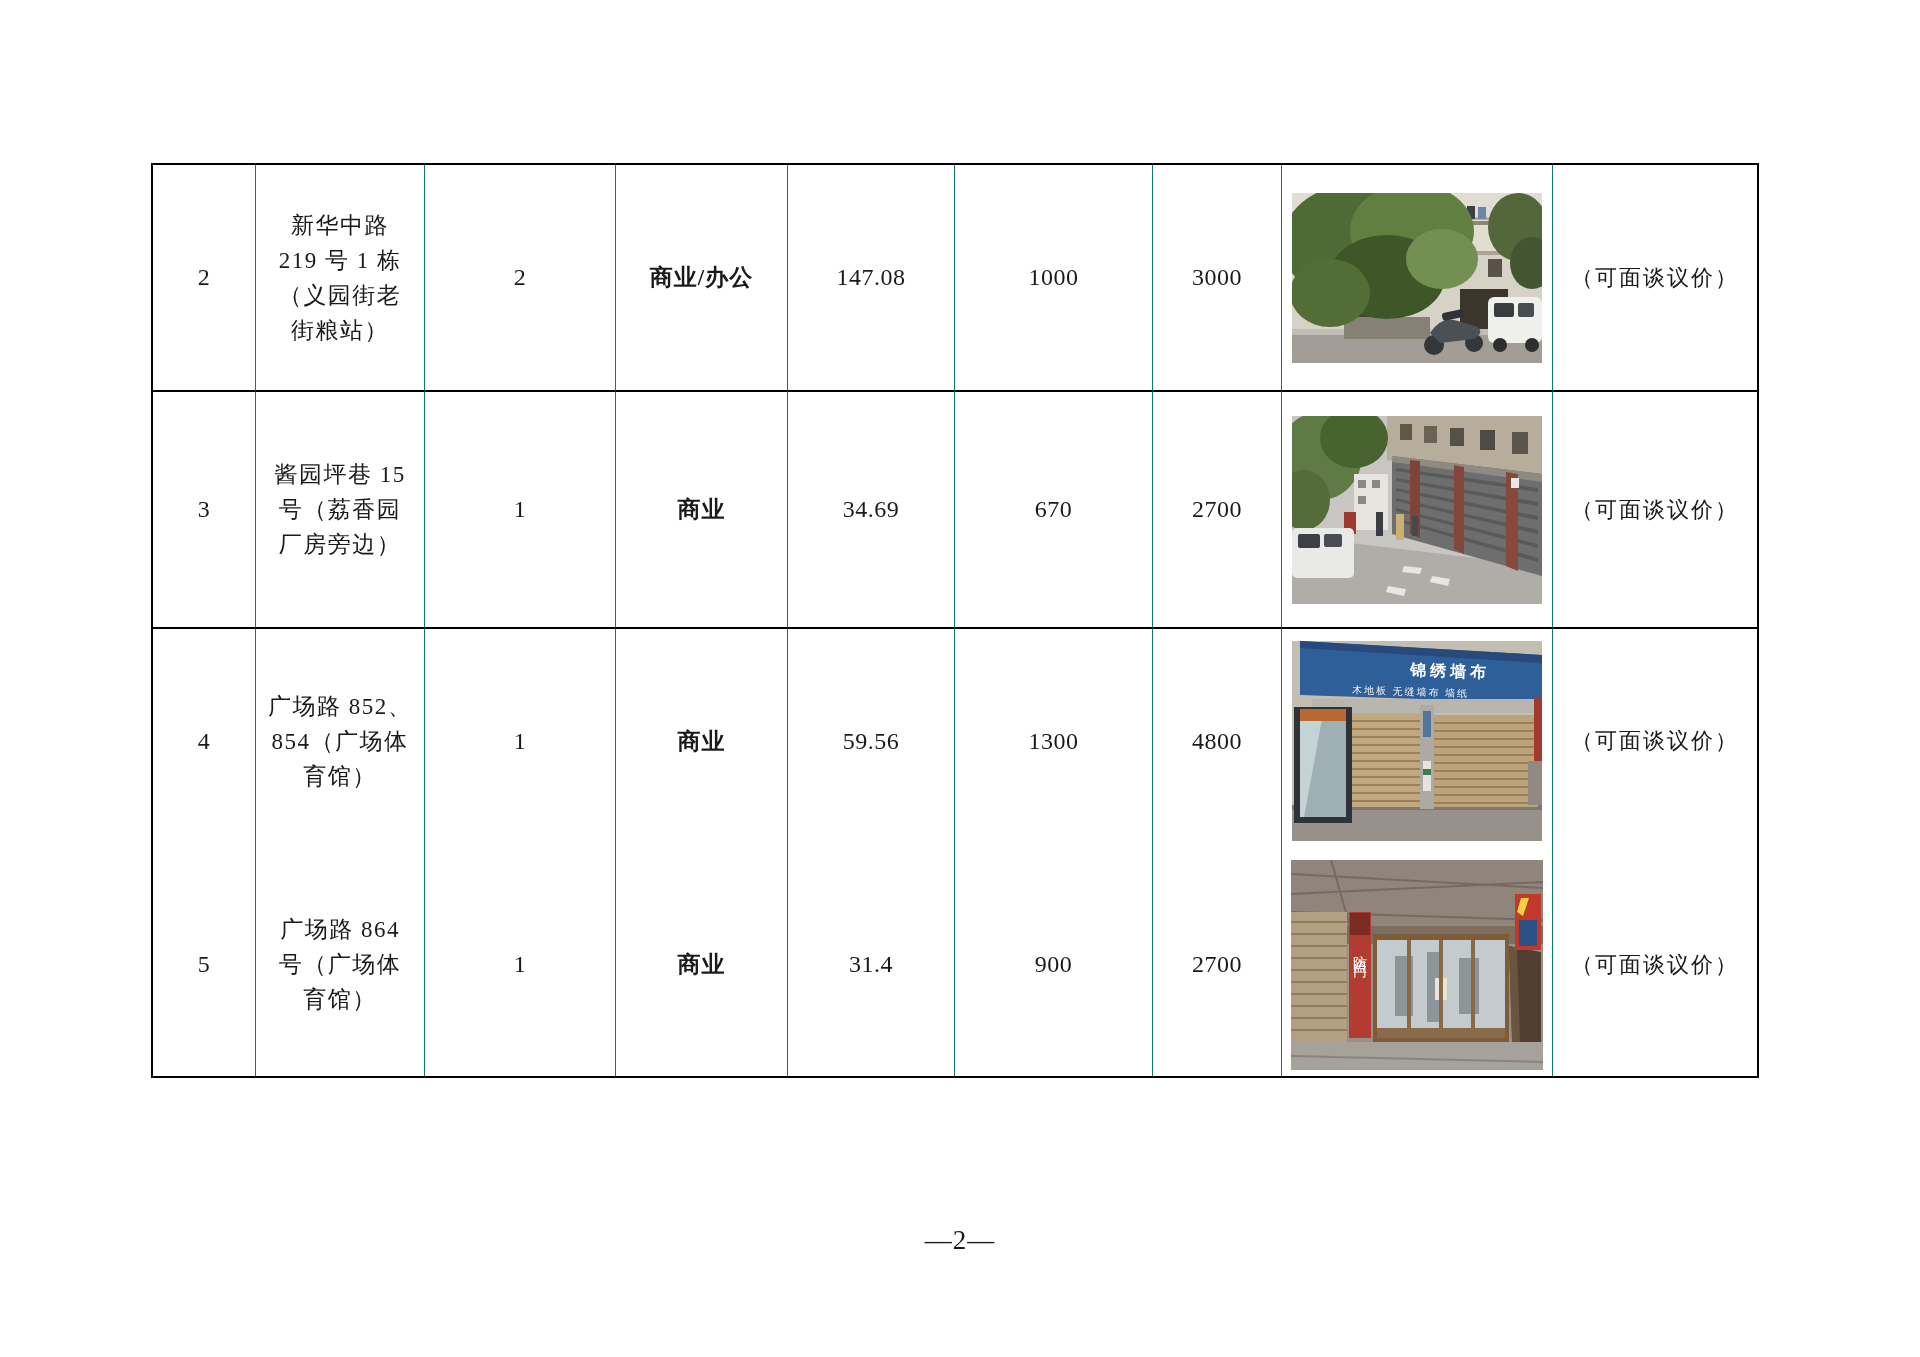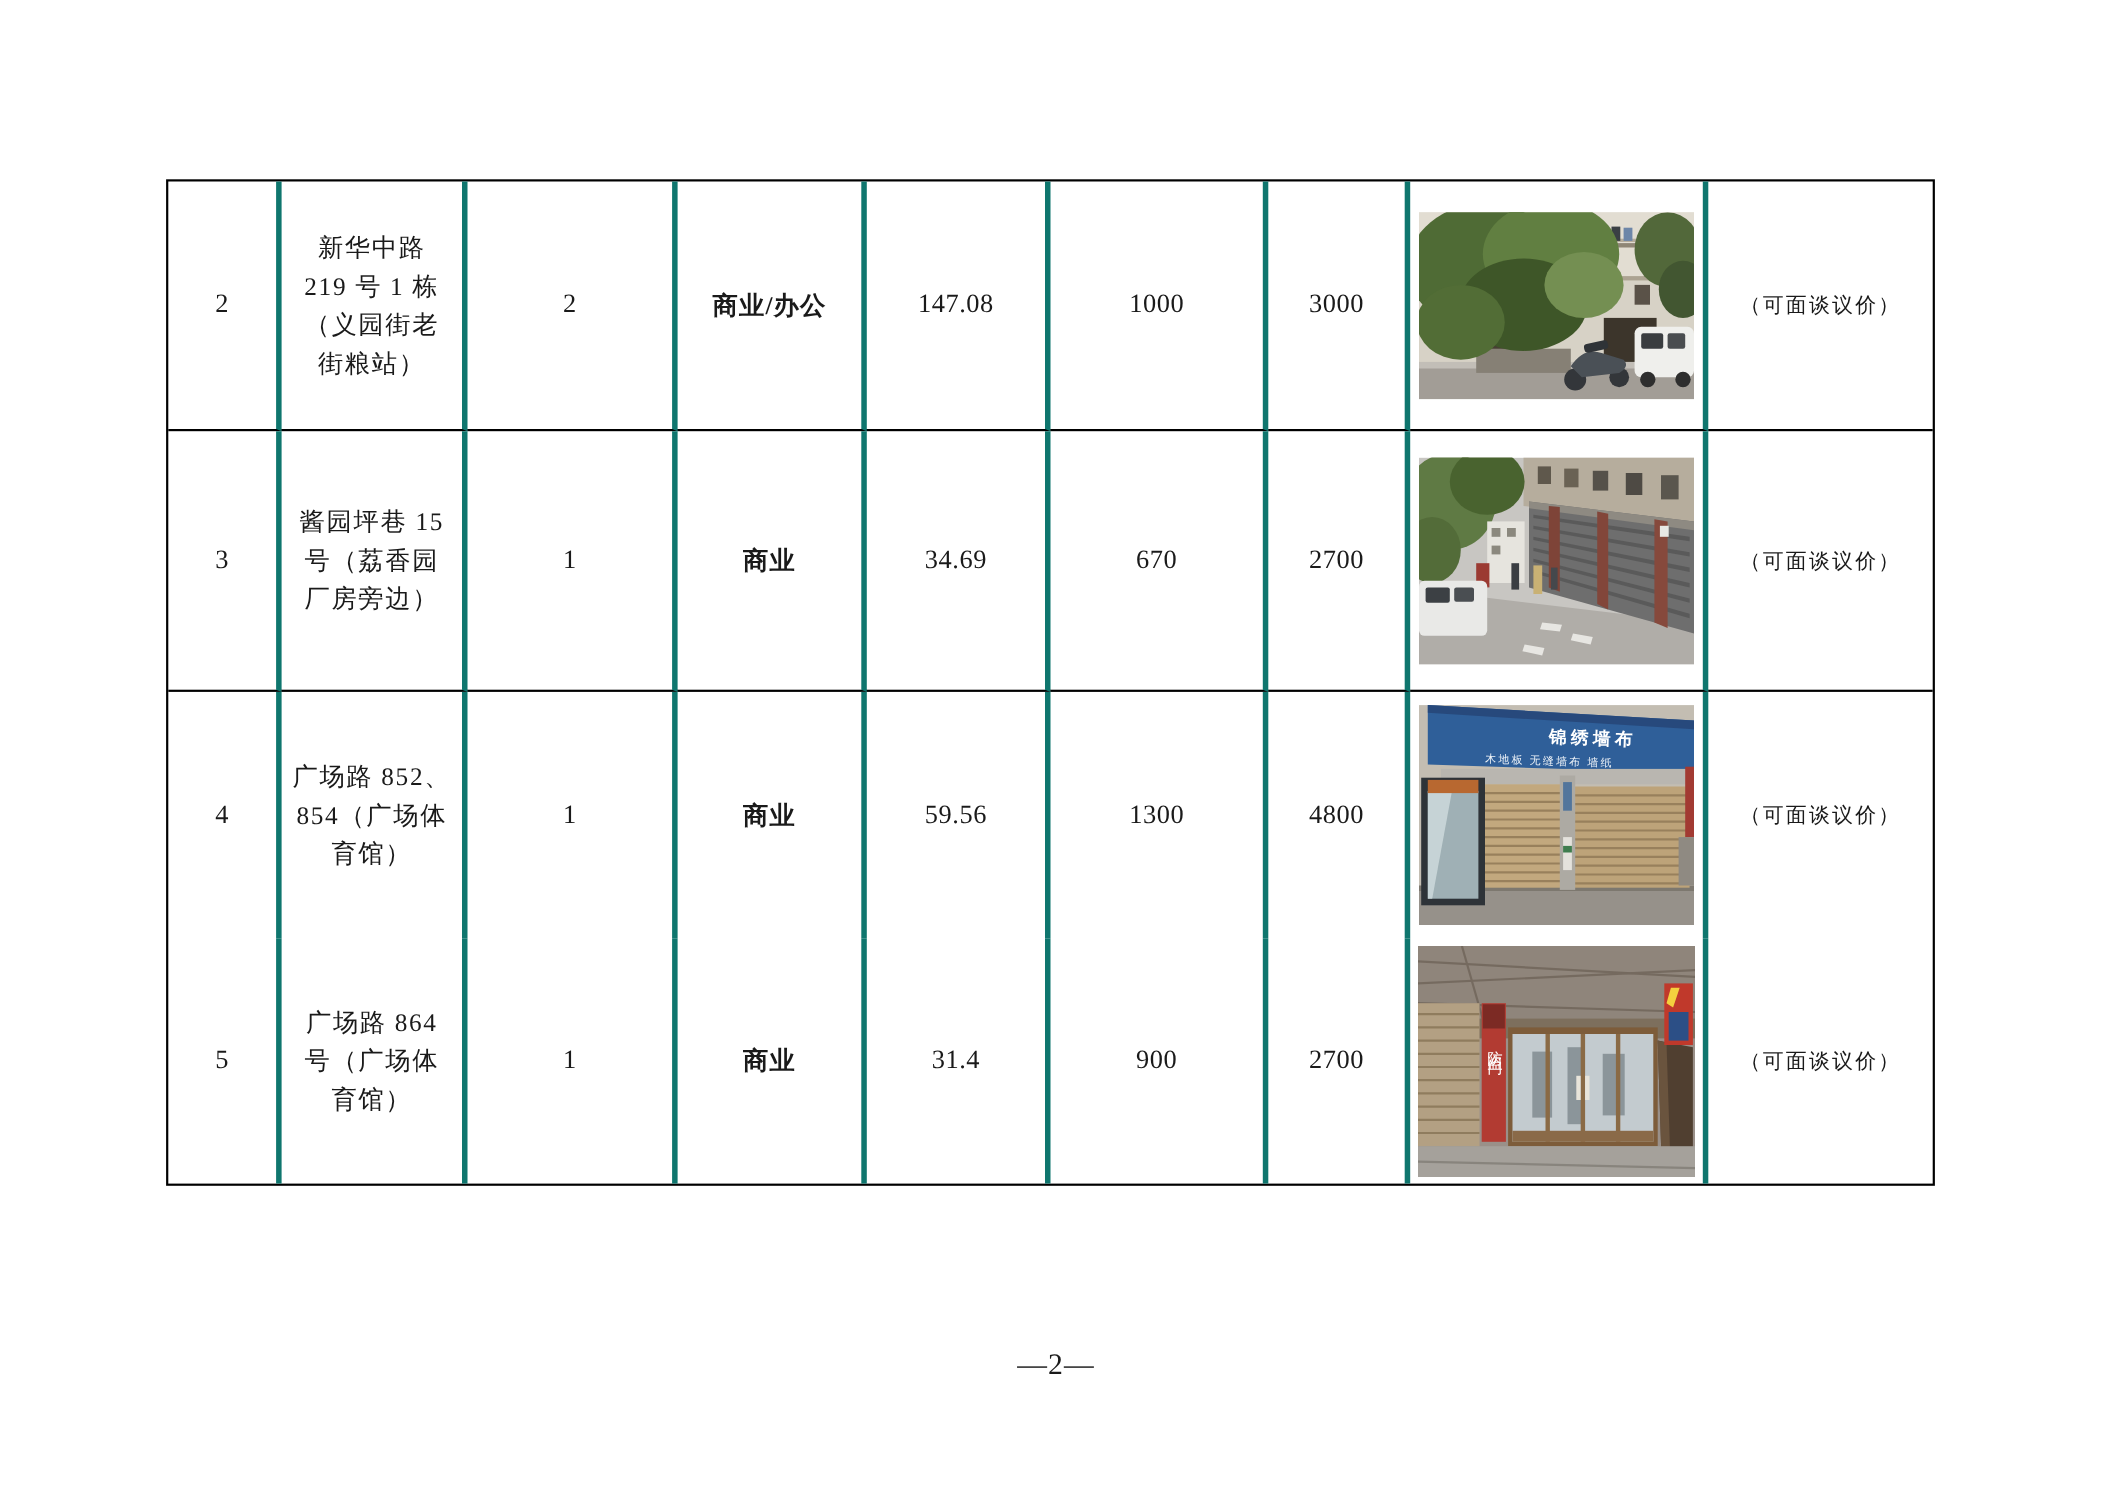--- a/index.html
+++ b/index.html
@@ -9,31 +9,31 @@
   }
   .doc-table{
     position:absolute;left:151px;top:163px;
     display:grid;
     grid-template-columns:103px 169px 191px 172px 167px 198px 129px 271px 204px;
     grid-template-rows:227px 237px 224px 223px;
     border:2px solid #000;
   }
   .c{
     box-sizing:border-box;
-    border-right:5px solid #0f766e;
+    border-right:1px solid #0f766e;
     border-bottom:2px solid #000;
     display:flex;align-items:center;justify-content:center;
     text-align:center;
   }
   .c.last-col{border-right:none;}
   .c.no-bottom{border-bottom:none;}
   .txt-num{font-size:24px;letter-spacing:.5px;}
   .txt-addr{font-size:23px;line-height:35px;letter-spacing:1.5px;white-space:pre-line;}
   .txt-use{font-size:23px;letter-spacing:1px;font-weight:bold;}
-  .txt-remark{font-size:19px;letter-spacing:2px;white-space:nowrap;}
+  .txt-remark{font-size:22px;letter-spacing:2px;white-space:nowrap;}
   .photo{display:block;}
   .pagenum{
     position:absolute;left:0;top:1225px;width:1920px;
     text-align:center;font-size:27px;letter-spacing:1px;
   }
 </style>
 </head>
 <body>
 
 <div class="doc-table">

